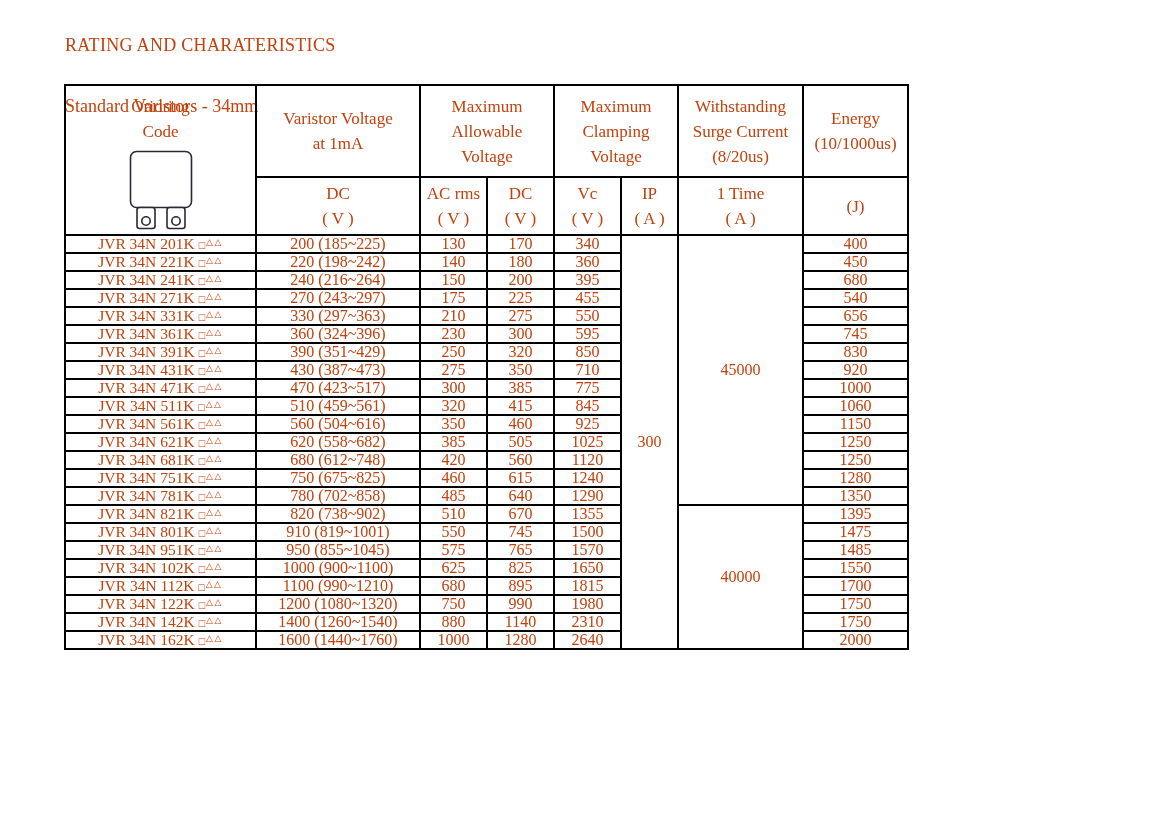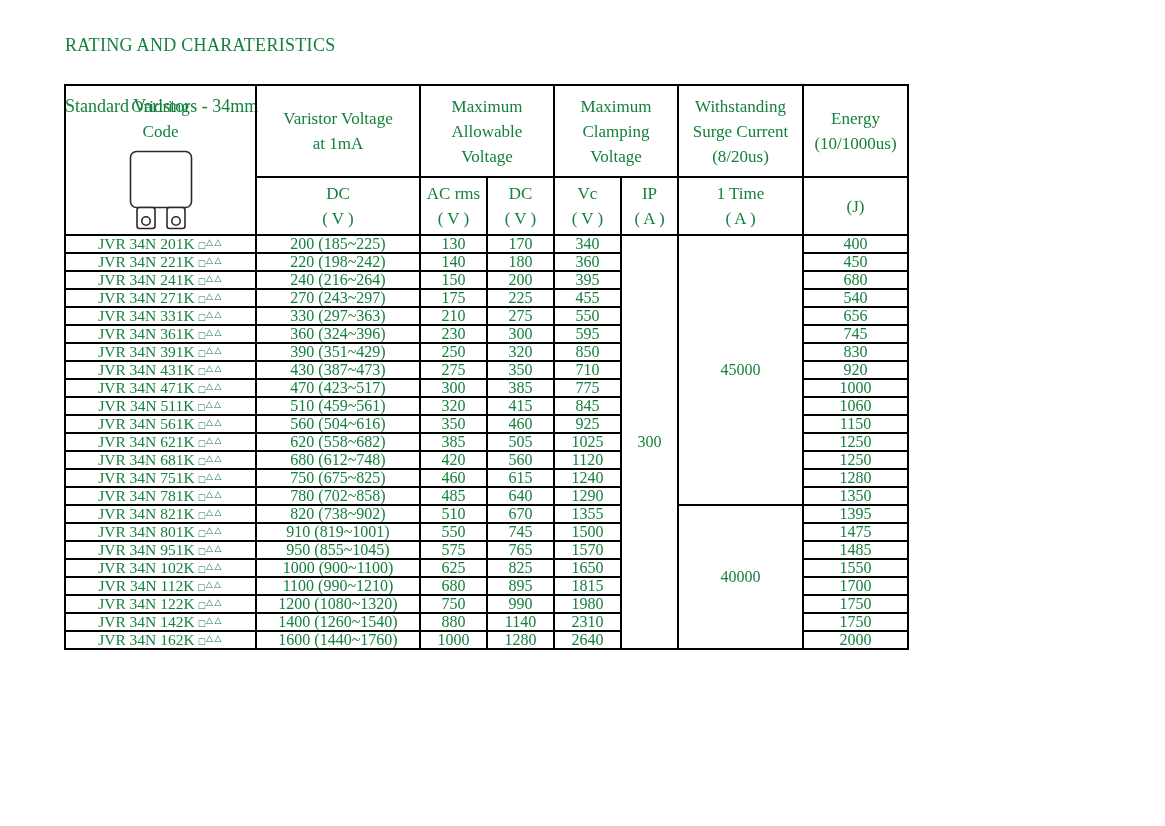--- a/index.html
+++ b/index.html
@@ -2,21 +2,21 @@
 <html><head>
 <meta charset="utf-8">
 <style>
   html, body { margin: 0; padding: 0; background: #ffffff; }
   .page {
     position: relative;
     width: 1165px;
     height: 826px;
     background: #ffffff;
     font-family: "Liberation Serif", serif;
-    color: #15803d;
+    color: #c2410c;
     overflow: hidden;
   }
   .doc-title {
     position: absolute;
     left: 65px;
     top: 35px;
     font-size: 18px;
     letter-spacing: 0.3px;
   }
   .doc-subtitle {

